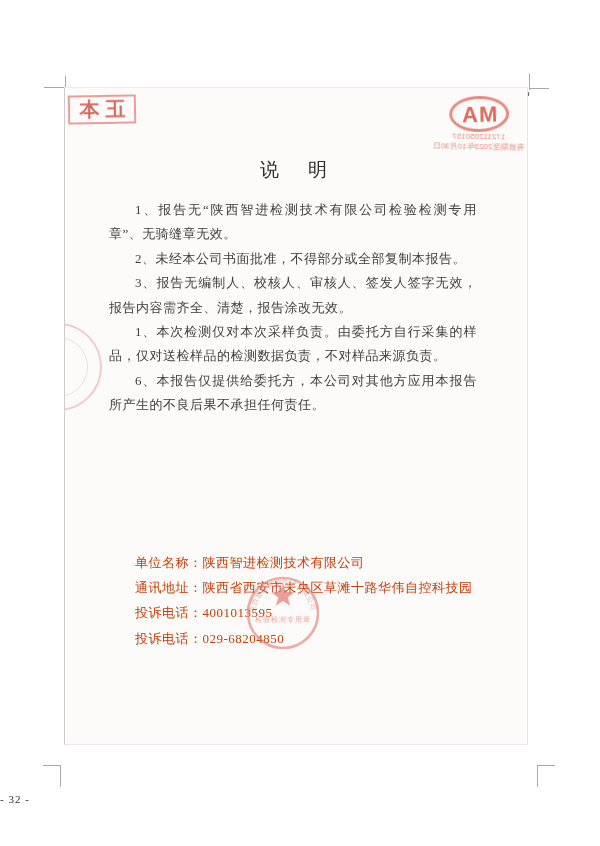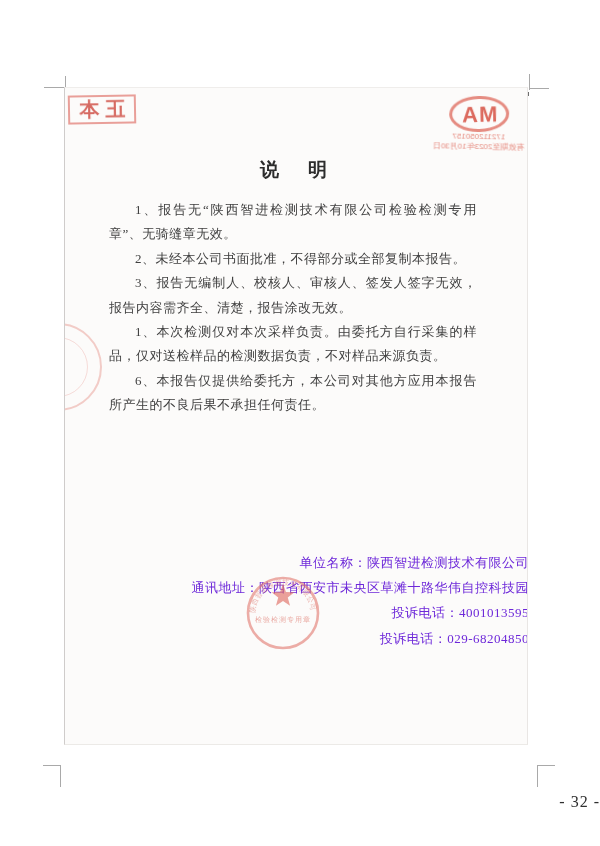--- a/index.html
+++ b/index.html
@@ -17,44 +17,44 @@
     border-left:1px solid #cfcccb;
     border-right:1px solid #e9e6e4;
     border-top:1px solid #efedeb;
     border-bottom:1px solid #eceae7;
     overflow:hidden;
   }
 
   
   .title {
     position:absolute; top:69px; left:0; width:100%;
-    text-align:center; font-size:19px; font-weight:bold;
+    text-align:center; font-size:19px; font-weight:normal;
     letter-spacing:5px; color:#2c2c2c;
   }
 
   
   .notes {
     position:absolute; left:44px; top:110px; width:368px;
     font-size:13px; line-height:24.4px; color:#404040;
     text-align:justify; letter-spacing:0.5px;
   }
   .notes p { text-indent:2em; margin:0; }
 
   
   .footer-info {
     position:absolute; left:44px; top:462px; width:420px;
-    font-size:13px; line-height:25.2px; color:#6d28d9; letter-spacing:0.5px;text-align:right;
+    font-size:13px; line-height:25.2px; color:#c2410c; letter-spacing:0.5px;
   }
   .info-line { text-indent:2em; position:relative; }
   .email-part { position:absolute; left:251px; top:0; text-indent:0; }
 
   
   .pageno {
     position:absolute; left:0; top:793px; width:600px;
-    text-align:right; font-size:16px; color:#2f2f2f; letter-spacing:1px;
+    text-align:left; font-size:11px; color:#2f2f2f; letter-spacing:1px;
   }
 
   
   .stamp-zhengben {
     position:absolute; left:3px; top:7px; width:68px; height:29px;
     border:2px solid rgba(216,83,72,.55);
     color:rgba(205,70,60,.8);
     font-size:20px; font-weight:bold; line-height:25px; text-align:center;
     letter-spacing:6px; text-indent:6px;
     transform:scaleX(-1) rotate(1deg);

